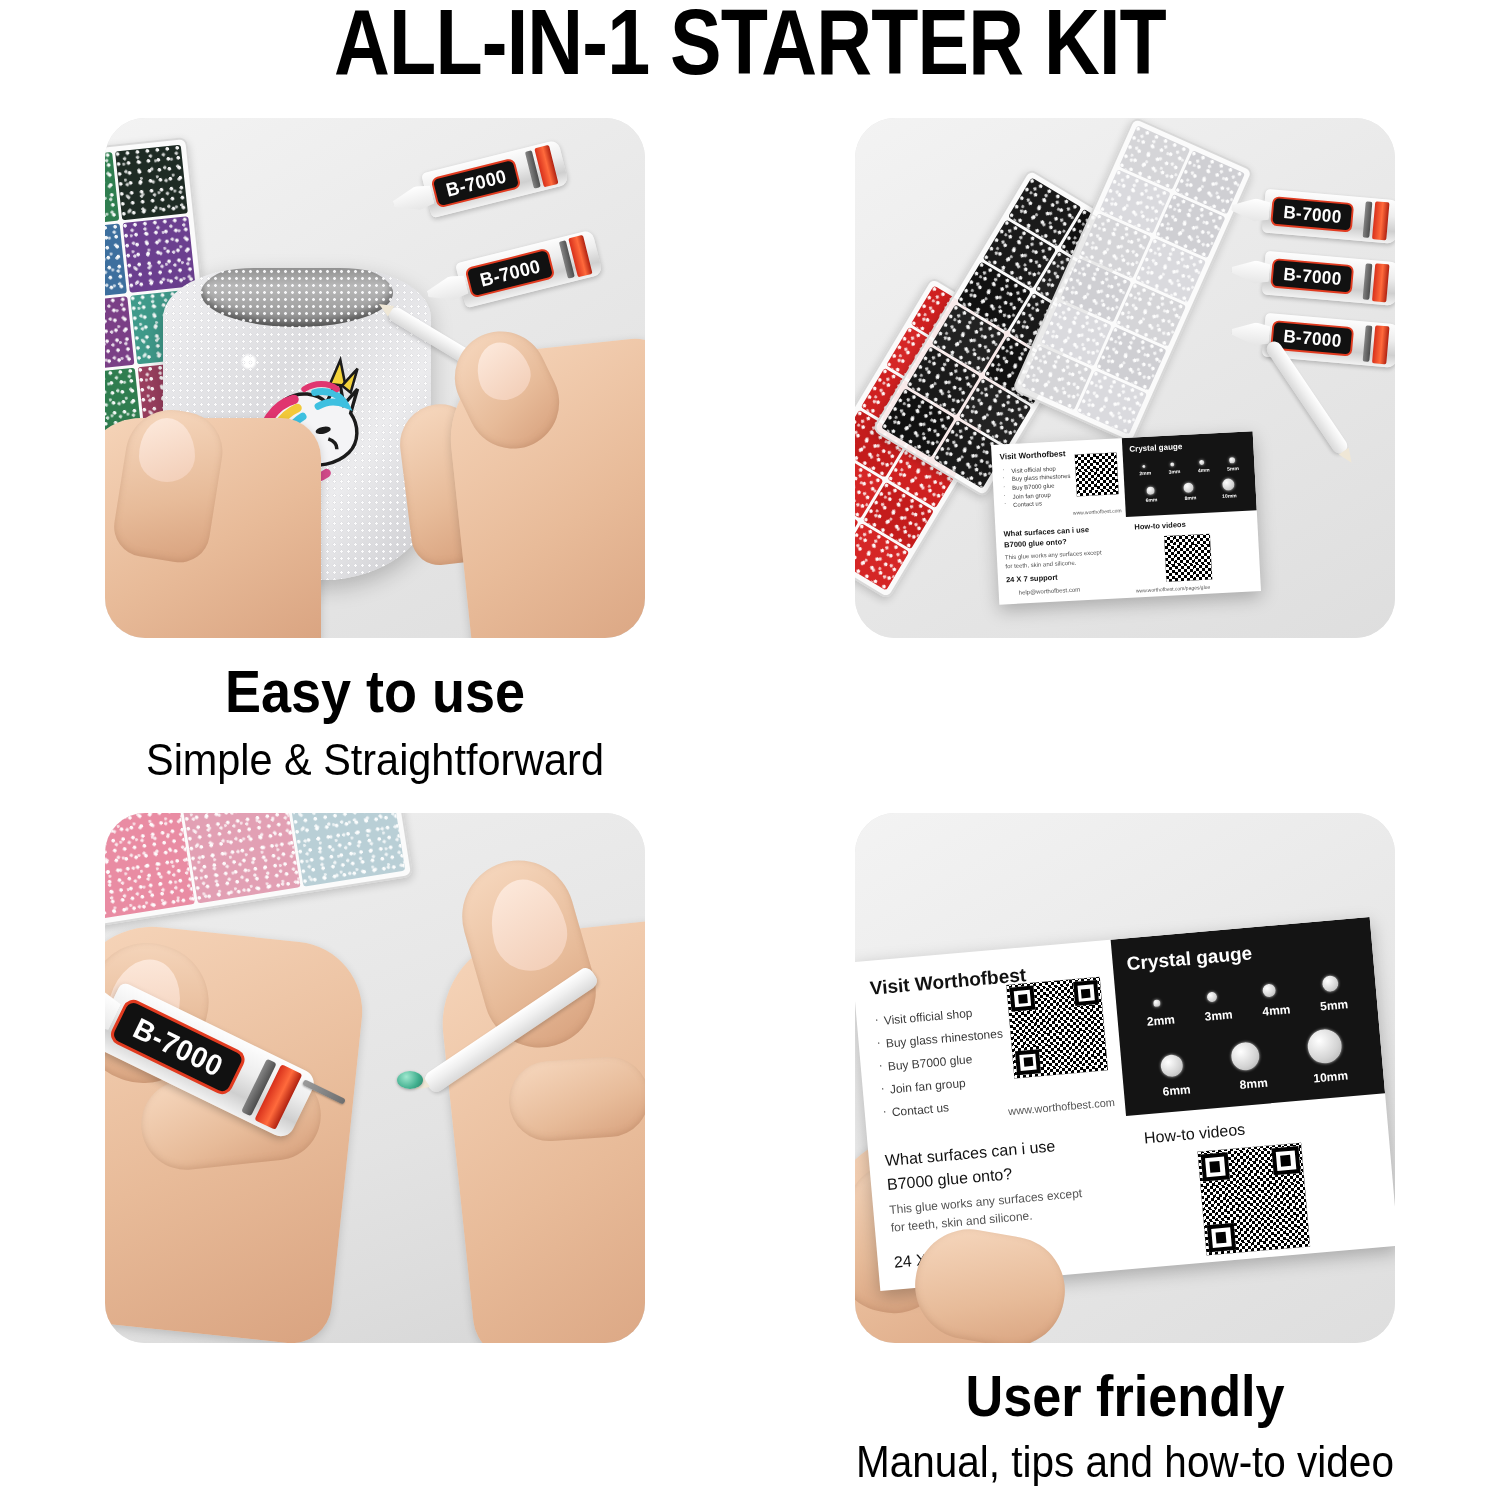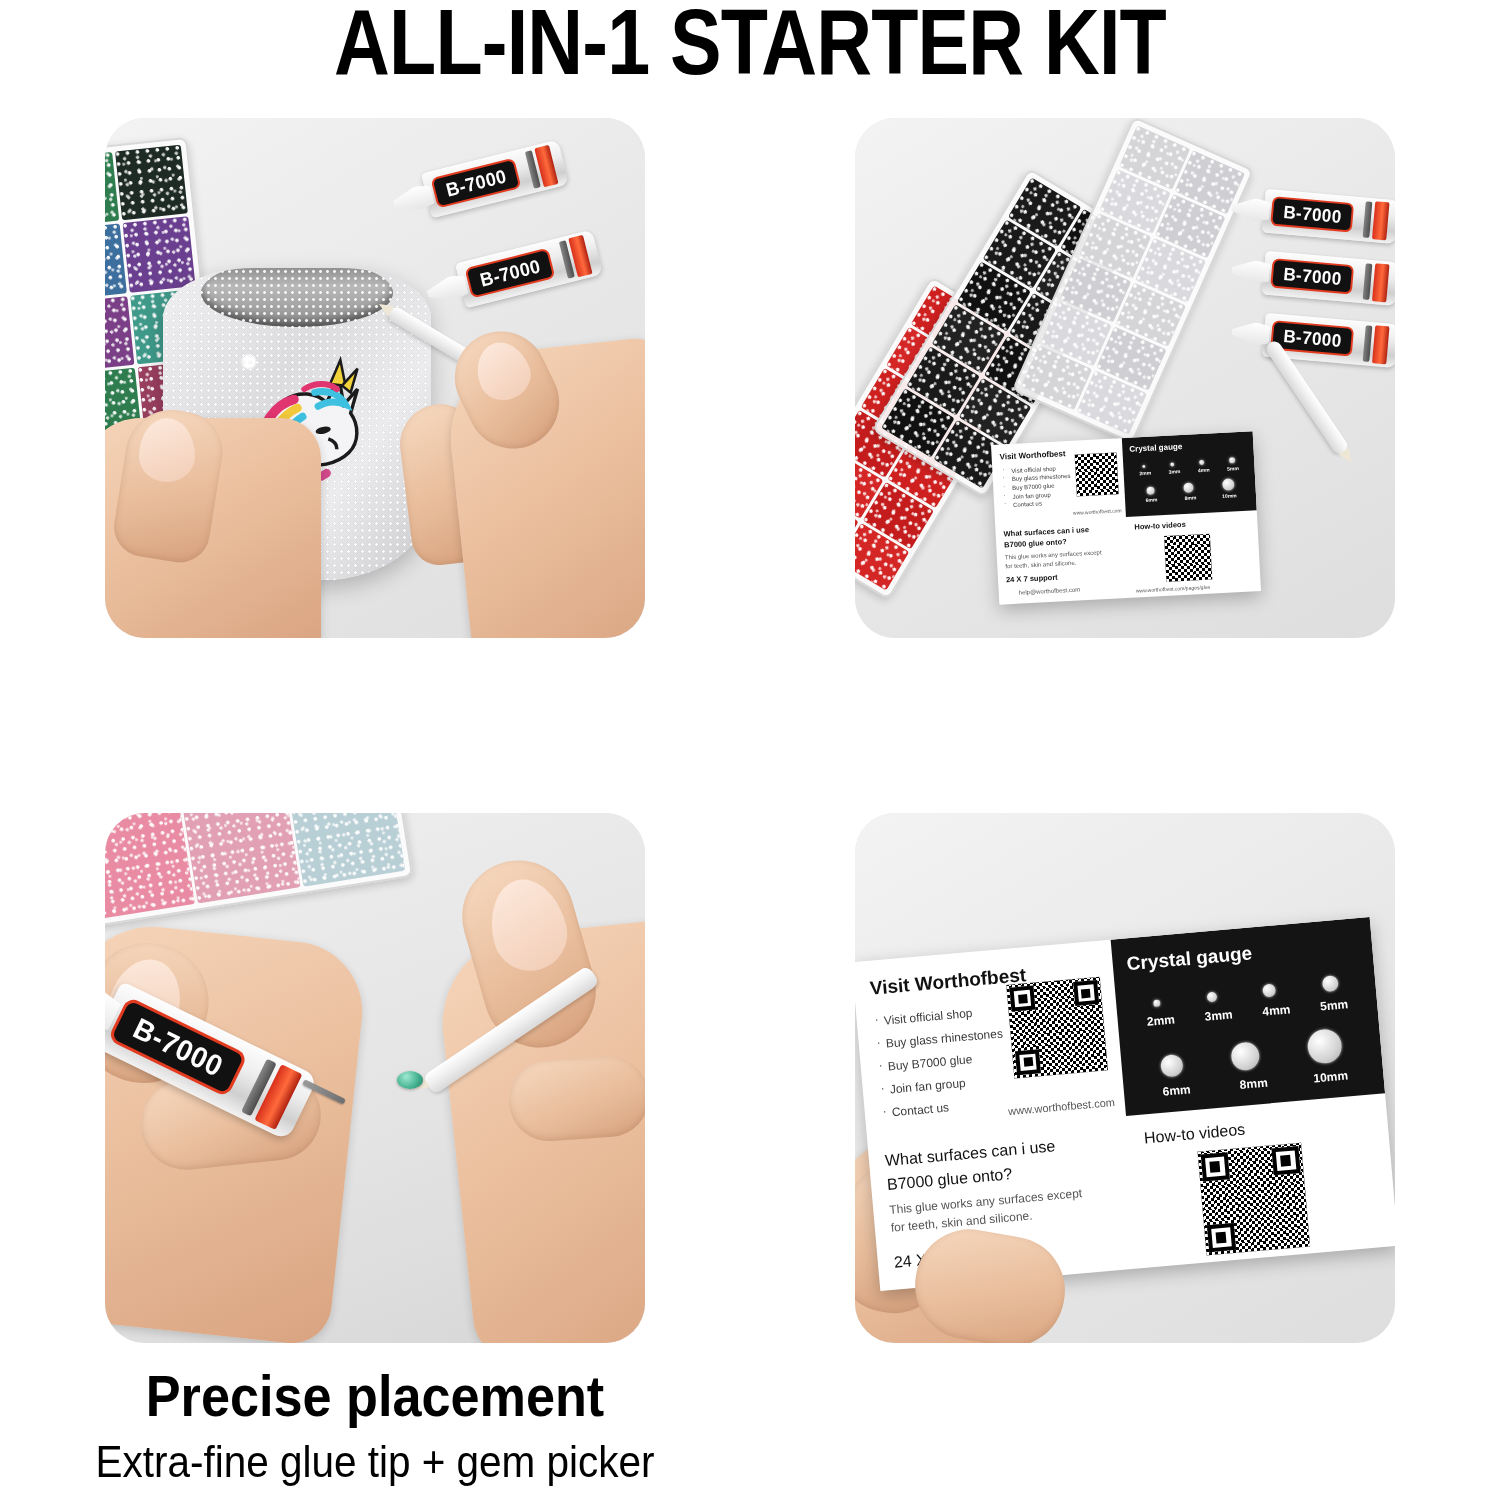--- a/index.html
+++ b/index.html
@@ -230,20 +230,24 @@
             </div>
           <div class="nozzle"></div>
         </div>
 
         <div class="pencil" style="left:272px;top:232px;width:180px;transform:rotate(31deg) scaleX(-1);"></div>
         <div class="hand" style="left:352px;top:228px;width:230px;height:300px;border-radius:90px 40px 0 0;transform:rotate(-6deg);"></div>
         <div class="finger" style="left:356px;top:212px;width:92px;height:120px;border-radius:46px;transform:rotate(-26deg);"></div>
         <div class="nail" style="left:372px;top:224px;width:52px;height:58px;transform:rotate(-20deg);"></div>
       </div>
 
+      <div class="caption">
+        <div class="cap-main">Easy to use</div>
+        <div class="cap-sub">Simple &amp; Straightforward</div>
+      </div>
     </div>
 
     <div class="cell cell-tr">
       <div class="photo">
         <div class="surface"></div>
 
         <div class="gembox" style="left:-10px;top:170px;width:130px;height:300px;grid-template-columns:1fr 1fr;grid-template-rows:repeat(6,1fr);transform:rotate(31deg);">
           <div class="cellb" style="background:#cf2020">
               <div class="sparkle"></div>
             </div>
@@ -486,24 +490,20 @@
         <div class="finger" style="left:368px;top:46px;width:112px;height:190px;border-radius:56px;transform:rotate(-16deg);"></div>
         <div class="nail" style="left:386px;top:66px;width:74px;height:92px;transform:rotate(-14deg);"></div>
         <div class="finger" style="left:404px;top:246px;width:140px;height:80px;border-radius:44px;transform:rotate(-4deg);"></div>
 
         <div class="pencil" style="left:306px;top:206px;width:200px;height:22px;transform:rotate(-34deg) scaleX(-1);"></div>
         <div style="position:absolute;left:292px;top:258px;width:26px;height:18px;border-radius:50%;
                     background:radial-gradient(circle at 36% 32%,#9fe8cf,#3fae8d 60%,#2b7d64);
                     box-shadow:0 1px 3px rgba(0,0,0,.3);"></div>
       </div>
 
-      <div class="caption">
-        <div class="cap-main">Precise placement</div>
-        <div class="cap-sub">Extra-fine glue tip + gem picker</div>
-      </div>
     </div>
 
     <div class="cell cell-br">
       <div class="photo">
         <div class="surface"></div>
 
         <div class="hand" style="left:-26px;top:330px;width:210px;height:230px;border-radius:70px 50px 0 0;transform:rotate(7deg);"></div>
         <div class="finger" style="left:-14px;top:350px;width:110px;height:150px;border-radius:52px;transform:rotate(12deg);"></div>
 
         <div class="card" style="left:10px;top:126px;width:520px;height:330px;transform:rotate(-5deg);font-size:13px;line-height:1.5;">
@@ -564,16 +564,20 @@
               <div class="qr-f" style="right:3px;top:3px;"></div>
               <div class="qr-f" style="left:3px;bottom:3px;"></div>
             </div>
             <div style="position:absolute;left:10px;bottom:6px;font-size:11px;color:#555;">www.worthofbest.com/pages/glue</div>
           </div>
         </div>
 
         <div class="finger" style="left:60px;top:420px;width:150px;height:110px;border-radius:54px;transform:rotate(10deg);"></div>
       </div>
 
+      <div class="caption">
+        <div class="cap-main">User friendly</div>
+        <div class="cap-sub">Manual, tips and how-to video</div>
+      </div>
     </div>
 
   </div>
 </div>
 
 </body></html>

